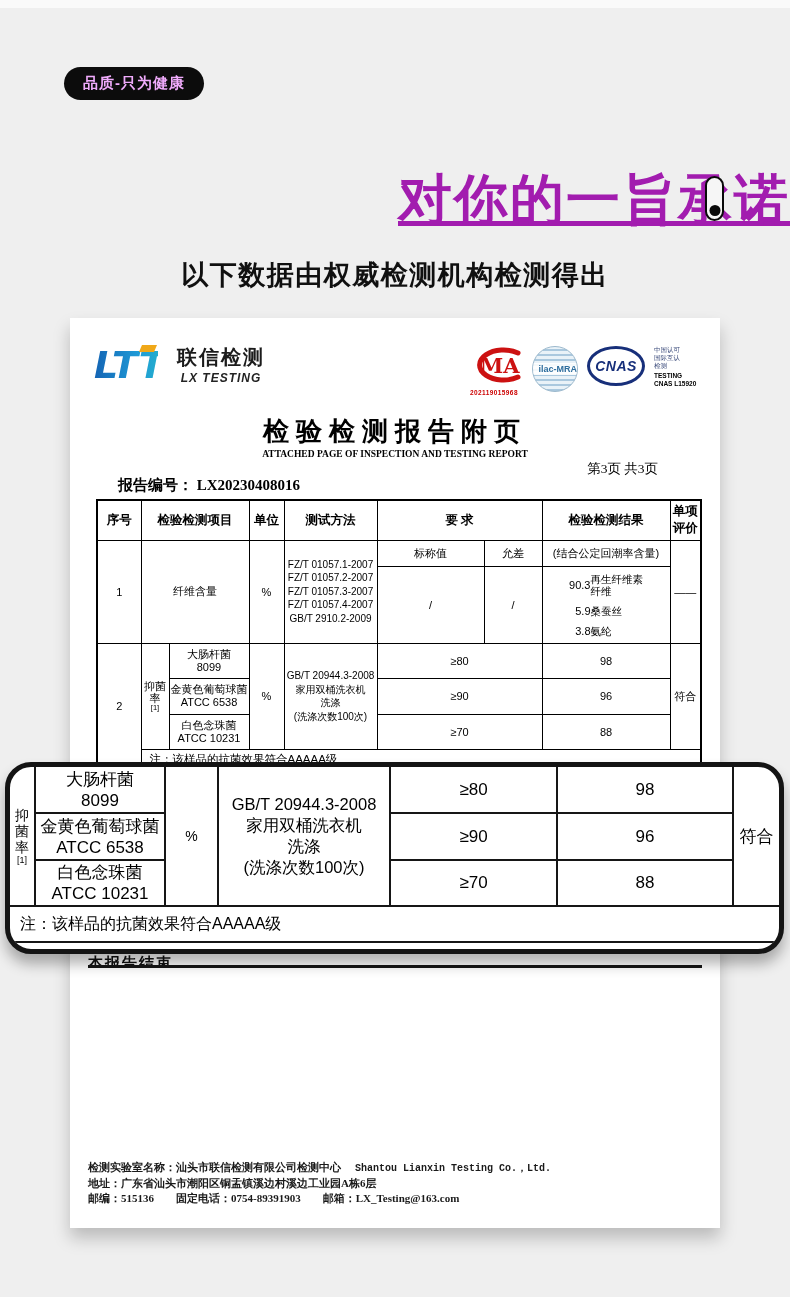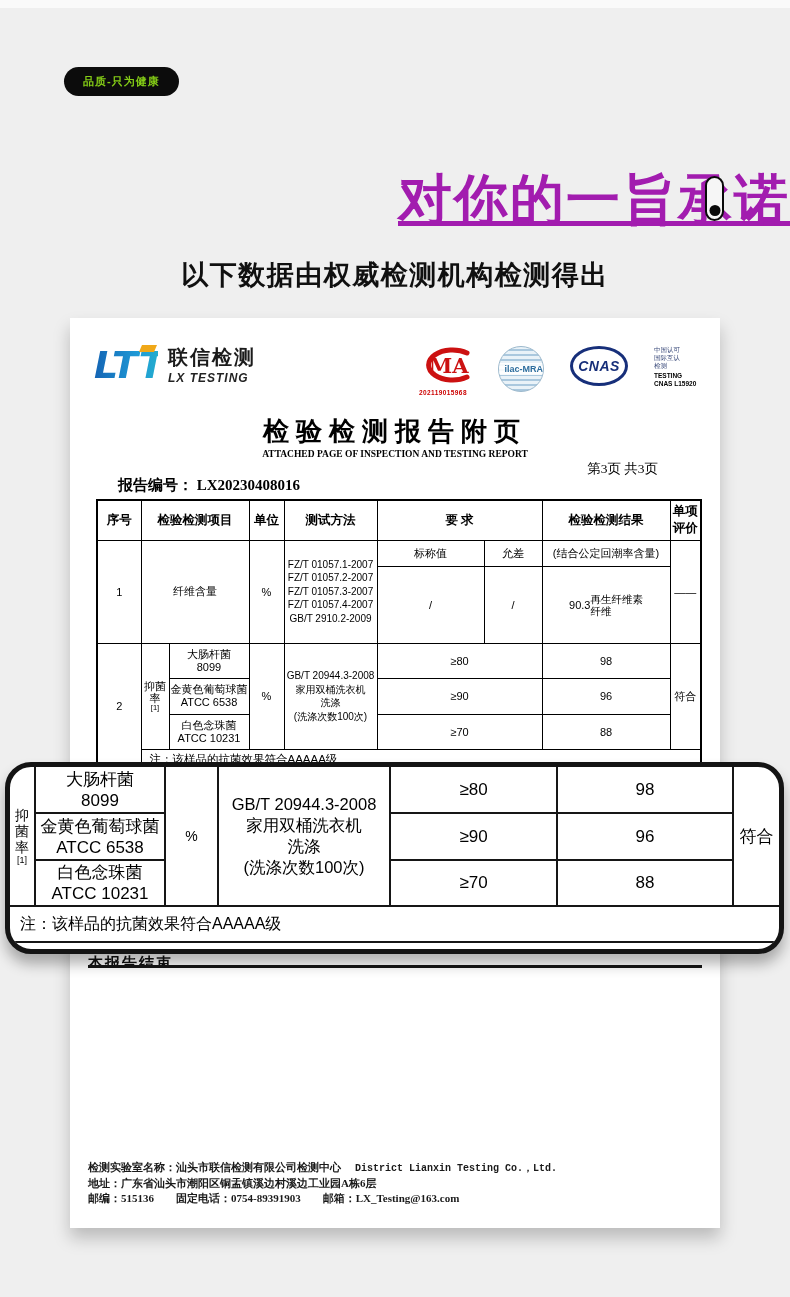--- a/index.html
+++ b/index.html
@@ -6,22 +6,22 @@
   body{
     width:790px;height:1297px;position:relative;overflow:hidden;
     background:#efefef;
     font-family:"Liberation Sans","DejaVu Sans",sans-serif;
     color:#111;
   }
   .top-strip{position:absolute;top:0;left:0;width:790px;height:8px;background:#fafafa;}
 
   
   .badge{
-    position:absolute;left:64px;top:67px;background:#0c0c0c;color:#84cc16;
-    border-radius:17px;padding:7px 19px;font-size:11px;font-weight:700;letter-spacing:1px;
+    position:absolute;left:64px;top:67px;background:#0c0c0c;color:#f0abfc;
+    border-radius:17px;padding:7px 19px;font-size:15px;font-weight:700;letter-spacing:1px;
   }
   .main-title{
     position:absolute;top:164px;left:0;width:100%;text-align:right;
     font-size:54px;font-weight:900;letter-spacing:2px;color:#a21caf;text-decoration:underline;
   }
   .toggle{
     position:absolute;left:705px;top:176px;width:15px;height:41px;
     border:2.5px solid #0a0a0a;border-radius:11px;background:#f6f6f6;
   }
   .toggle .dot{position:absolute;bottom:3px;left:50%;transform:translateX(-50%);
@@ -29,25 +29,25 @@
   .subtitle{
     position:absolute;top:257px;left:0;width:100%;text-align:center;
     font-size:27px;font-weight:700;letter-spacing:1.5px;color:#101010;
   }
 
   
   .paper{
     position:absolute;left:70px;top:318px;width:650px;height:910px;background:#fff;
     box-shadow:0 10px 16px rgba(0,0,0,.22);z-index:1;
   }
-  .lx-logo{position:absolute;left:24px;top:24px;display:flex;align-items:center;gap:10px;}
+  .lx-logo{position:absolute;left:24px;top:24px;display:flex;align-items:center;gap:19px;text-align:center;}
   .lx-logo-text .cn{font-size:20px;font-weight:700;letter-spacing:2px;color:#1b1b1b;}
   .lx-logo-text .en{font-size:12px;font-weight:700;font-style:italic;letter-spacing:1px;color:#232323;}
 
-  .certs{position:absolute;right:14px;top:28px;display:flex;gap:26px;align-items:flex-start;}
+  .certs{position:absolute;right:14px;top:28px;display:flex;gap:9px;align-items:flex-start;}
   .cma{width:58px;text-align:center;}
   .cma-num{font-size:6.5px;font-weight:700;color:#c00;letter-spacing:.4px;margin-top:1px;}
   .ilac{
     width:44px;height:44px;border-radius:50%;border:1px solid #9bb8cc;overflow:hidden;position:relative;
     background:repeating-linear-gradient(0deg,#aac8de 0 2px,#e9f2f8 2px 5px);
   }
   .ilac span{
     position:absolute;top:50%;left:0;width:100%;transform:translateY(-50%);
     background:rgba(255,255,255,.88);font-size:9px;font-weight:700;color:#2e6e9e;
     text-align:right;line-height:12px;
@@ -73,21 +73,21 @@
     position:absolute;left:26px;top:181px;width:604px;border-collapse:collapse;table-layout:fixed;
     border:2px solid #000;
   }
   table.rpt td{border:1px solid #000;padding:0;text-align:center;vertical-align:middle;
     font-size:11px;color:#000;overflow:hidden;}
   table.rpt td.hdr{font-family:"Liberation Serif",serif;font-size:12.5px;font-weight:700;}
   table.rpt td.method{font-size:10px;line-height:13.5px;white-space:pre-line;}
   table.rpt td.note-cell{text-align:left;padding-left:8px;font-size:11.5px;}
   .vert-item{line-height:12px;font-size:11px;padding:2px 6px;}
   .vert-item .sup{font-size:7.5px;line-height:8px;}
-  .fiber-results{display:flex;justify-content:space-around;height:72px;padding:2px 4px;}
+  .fiber-results{display:flex;flex-direction:column;justify-content:space-around;height:72px;padding:2px 4px;}
   .res-line{display:flex;align-items:center;}
   .res-val{width:44px;text-align:right;font-size:11px;flex:none;}
   .res-name{width:60px;text-align:left;font-size:10.5px;line-height:12px;}
   .org-name{font-size:11px;line-height:13px;}
   .org-code{font-size:11px;line-height:13px;}
 
   
   .end-strip{position:absolute;left:88px;top:954px;width:614px;height:11px;overflow:hidden;
     text-align:left;z-index:4;}
   .end-strip span{font-size:15px;font-weight:700;line-height:16px;color:#101010;letter-spacing:2px;}
@@ -276,21 +276,21 @@
       <td>88</td>
     </tr>
     <tr style="height:21px">
       <td colspan="8" class="note-cell">注：该样品的抗菌效果符合AAAAA级</td>
     </tr>
   </tbody>
     </table>
 
   <div class="rpt-footer">
     <div class="f-cn">
-      <span>检测实验室名称：汕头市联信检测有限公司检测中心</span><span class="f-en-inline">District Lianxin Testing Co.，Ltd.</span>
+      <span>检测实验室名称：汕头市联信检测有限公司检测中心</span><span class="f-en-inline">Shantou Lianxin Testing Co.，Ltd.</span>
     </div>
     <div class="f-cn">地址：广东省汕头市潮阳区铜盂镇溪边村溪边工业园A栋6层</div>
     <div class="f-cn">邮编：515136　　固定电话：0754-89391903　　邮箱：LX_Testing@163.com</div>
   </div>
 </div>
 
 <div class="end-strip">
   <span>本报告结束</span>
 </div>
 <div class="end-line"></div>

